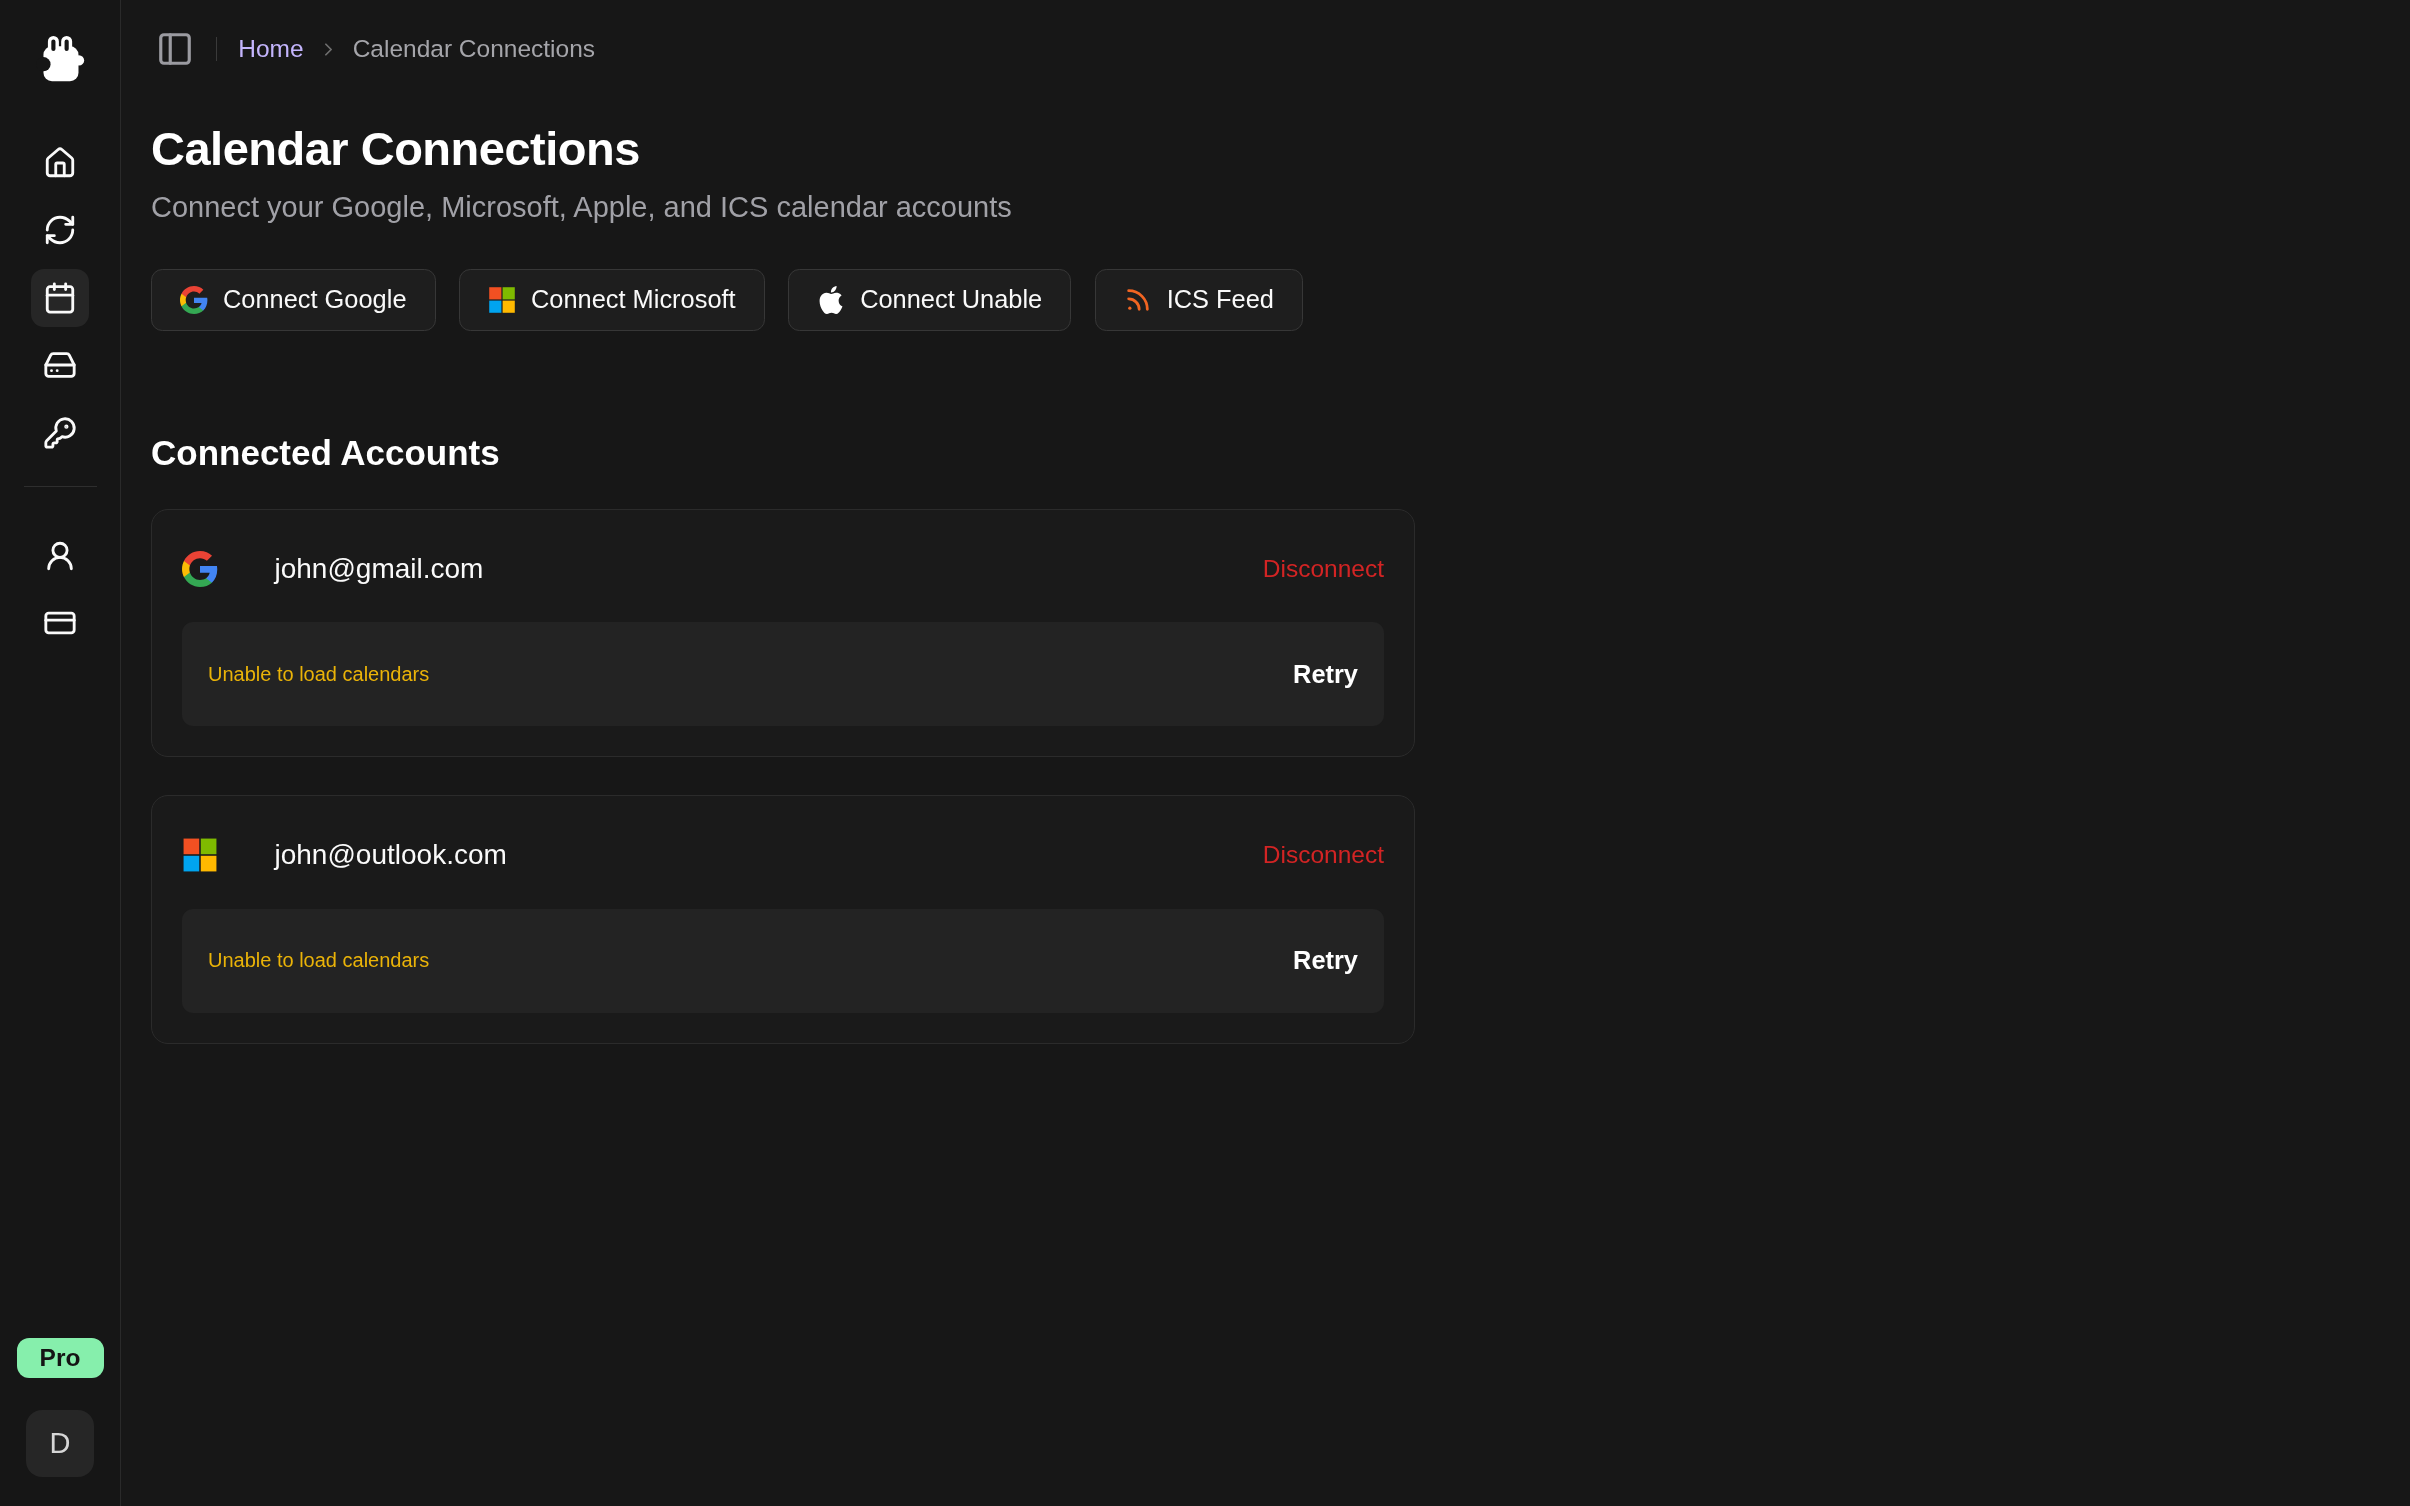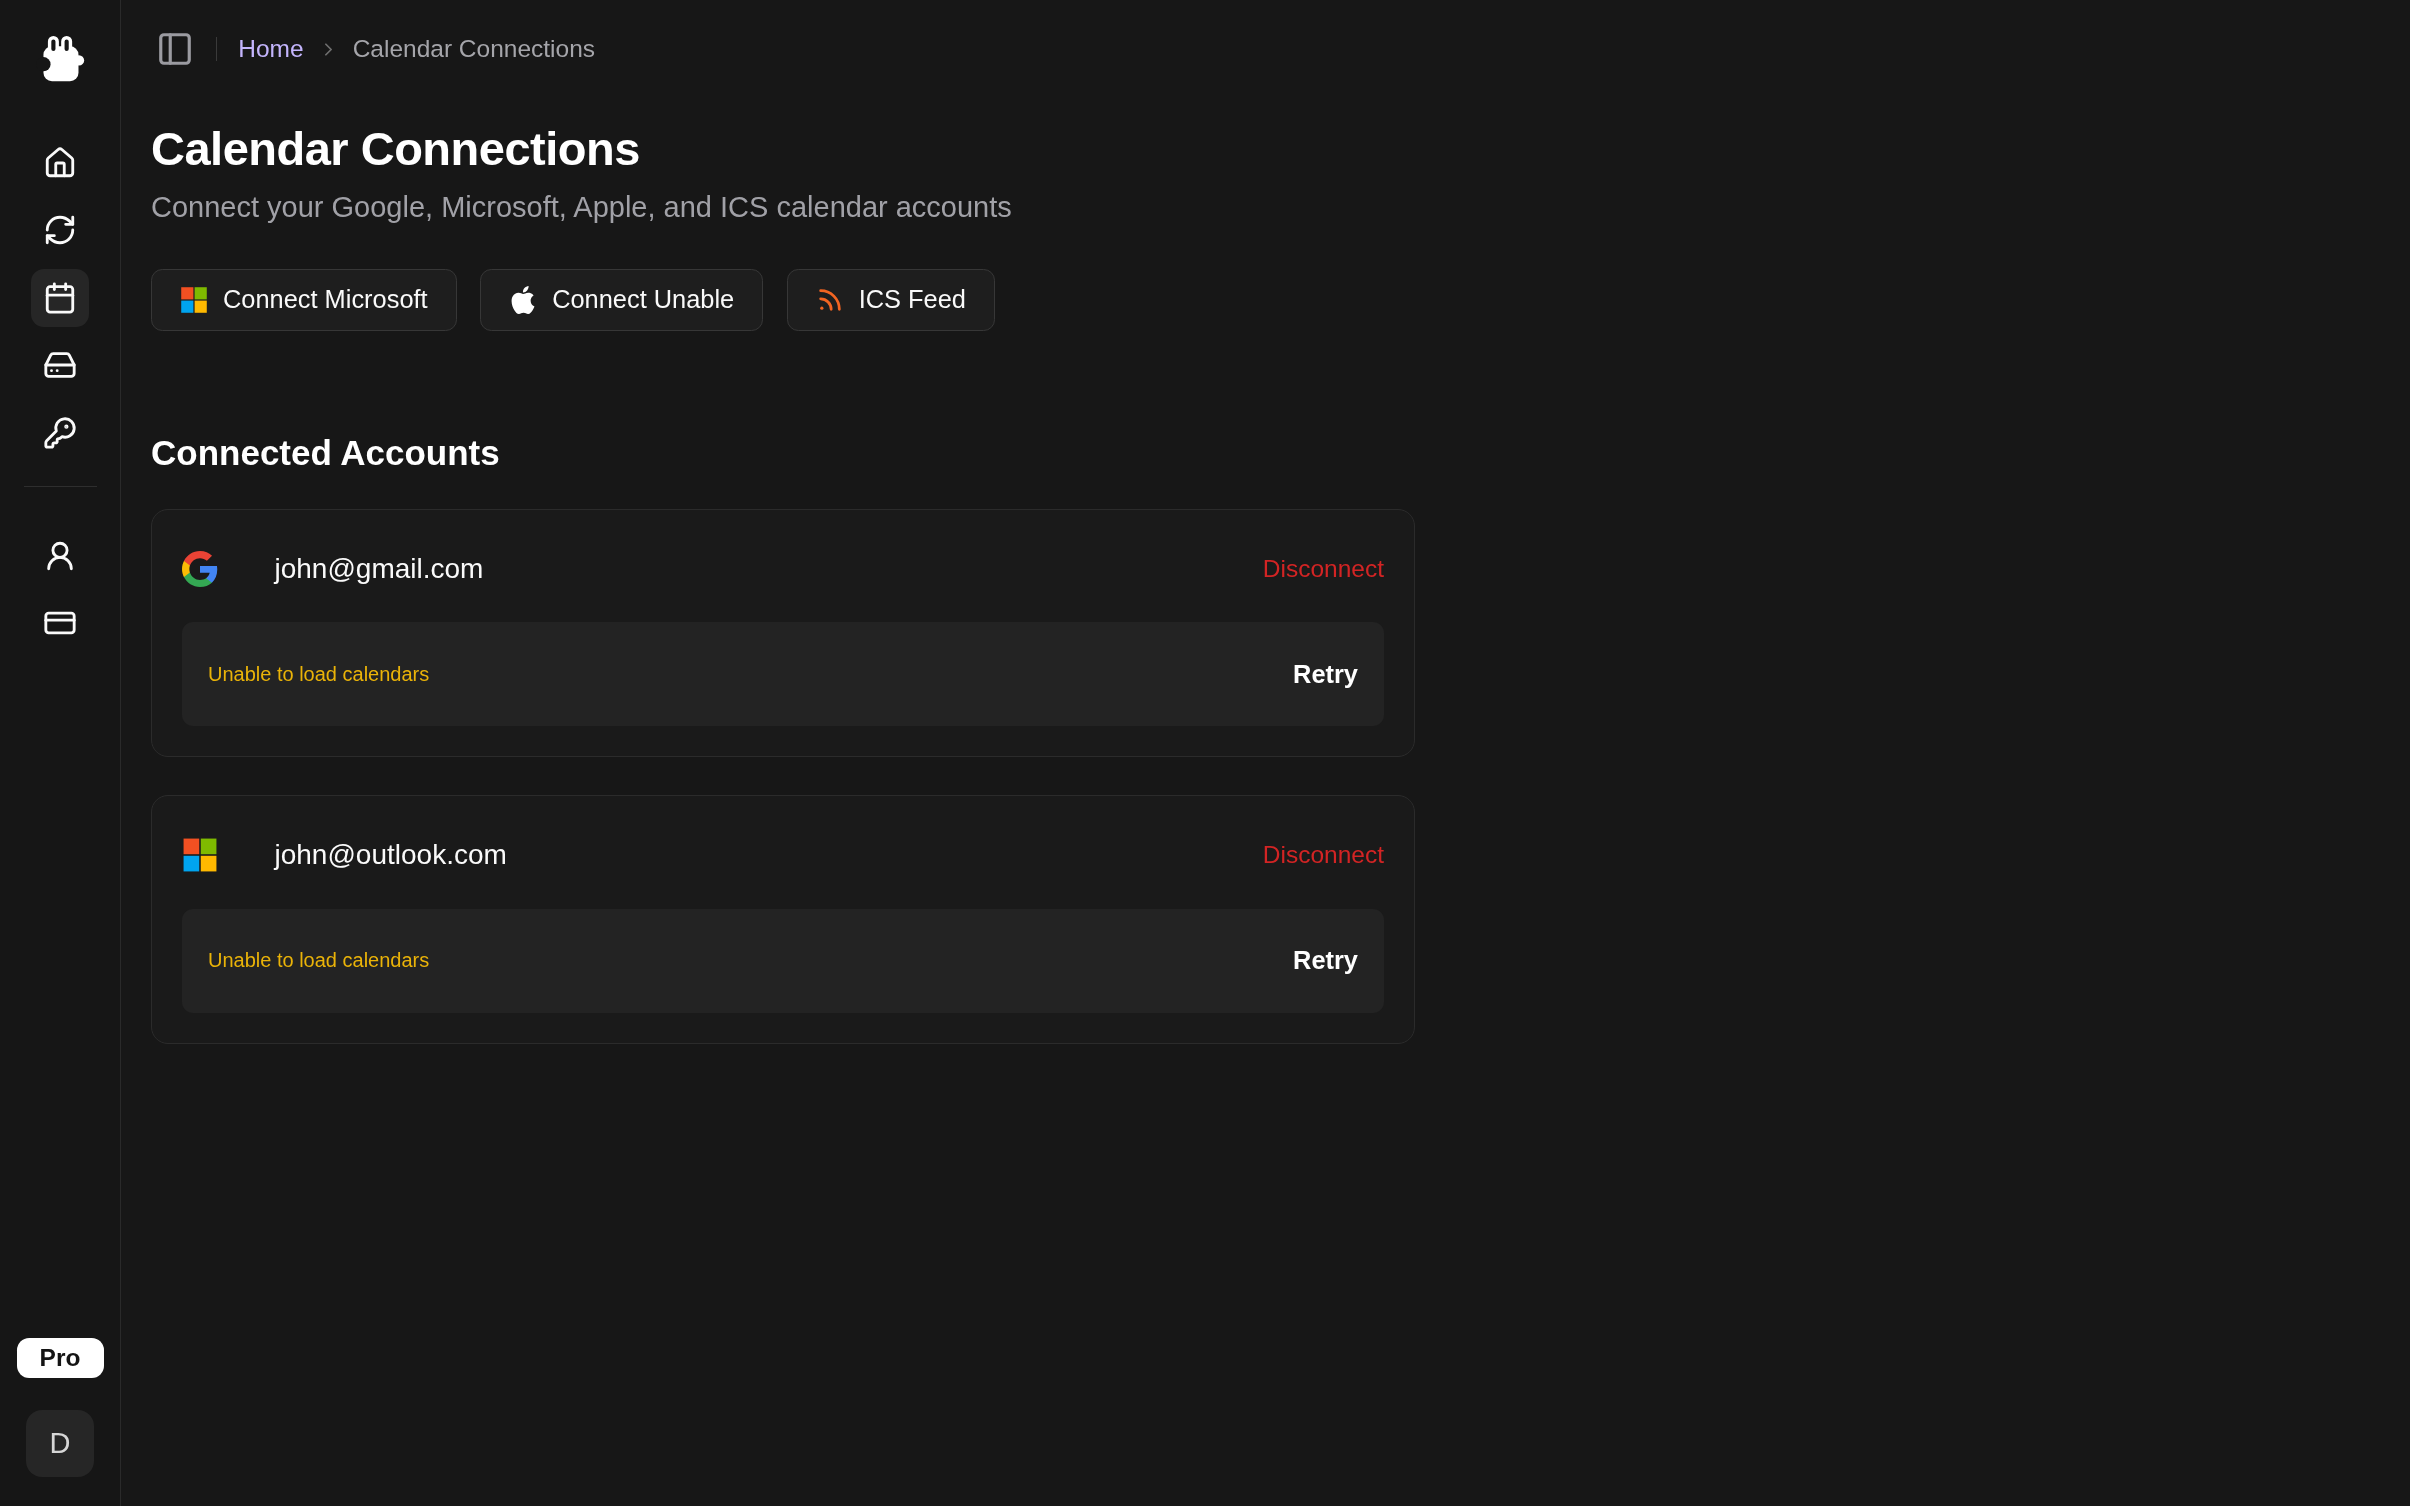--- a/index.html
+++ b/index.html
@@ -24,21 +24,21 @@
   .nav-btn {
     width: 58px; height: 58px; border-radius: 13px;
     display: flex; align-items: center; justify-content: center;
     color: #fafafa; cursor: pointer; background: transparent; border: none;
   }
   .nav-btn.active { background: #262626; }
   .nav-btn svg { width: 34px; height: 34px; }
   .side-divider { width: 73px; height: 0.9px; background: #2e2e2e; margin: 24.5px 0 40px 0; }
   .side-spacer { flex: 1; }
   .pro-badge {
-    background: #ffffff; color: #141414; font-size: 24.5px; font-weight: 700;
+    background: #86efac; color: #141414; font-size: 24.5px; font-weight: 700;
     width: 87px; height: 40px; border-radius: 12.2px;
     display: flex; align-items: center; justify-content: center;
     margin-bottom: 32px; cursor: pointer;
   }
   .avatar {
     width: 68px; height: 67px; border-radius: 16px; background: #262626;
     color: #d6d6d6; font-size: 29px;
     display: flex; align-items: center; justify-content: center; cursor: pointer;
   }
 
@@ -203,20 +203,31 @@
       </span>
       <span class="crumb-current">Calendar Connections</span>
     </nav>
   </div>
 
   <div class="content">
     <h1 class="page-title">Calendar Connections</h1>
     <p class="page-subtitle">Connect your Google, Microsoft, Apple, and ICS calendar accounts</p>
 
     <div class="connect-row">
+      <button class="connect-btn">
+        <span>
+          <svg viewBox="0 0 24 24" width="28" height="28">
+            <path fill="#4285F4" d="M23.49 12.27c0-.79-.07-1.54-.19-2.27H12v4.51h6.47c-.29 1.48-1.14 2.73-2.4 3.58v3h3.86c2.26-2.09 3.56-5.17 3.56-8.82z"></path>
+            <path fill="#34A853" d="M12 24c3.24 0 5.95-1.08 7.93-2.91l-3.86-3c-1.08.72-2.45 1.16-4.07 1.16-3.13 0-5.78-2.11-6.73-4.96H1.29v3.09C3.26 21.3 7.31 24 12 24z"></path>
+            <path fill="#FBBC05" d="M5.27 14.29c-.25-.72-.38-1.49-.38-2.29s.14-1.57.38-2.29V6.62H1.29C.47 8.24 0 10.06 0 12s.47 3.76 1.29 5.38l3.98-3.09z"></path>
+            <path fill="#EA4335" d="M12 4.75c1.77 0 3.35.61 4.6 1.8l3.42-3.42C17.95 1.19 15.24 0 12 0 7.31 0 3.26 2.7 1.29 6.62l3.98 3.09c.95-2.85 3.6-4.96 6.73-4.96z"></path>
+          </svg>
+        </span>
+        <span>Connect Google</span>
+      </button>
 
       <button class="connect-btn">
         <span>
           <svg viewBox="0 0 23 23" width="28" height="28">
             <rect x="1" y="1" width="10" height="10" fill="#F25022"></rect>
             <rect x="12" y="1" width="10" height="10" fill="#7FBA00"></rect>
             <rect x="1" y="12" width="10" height="10" fill="#00A4EF"></rect>
             <rect x="12" y="12" width="10" height="10" fill="#FFB900"></rect>
           </svg>
         </span>

